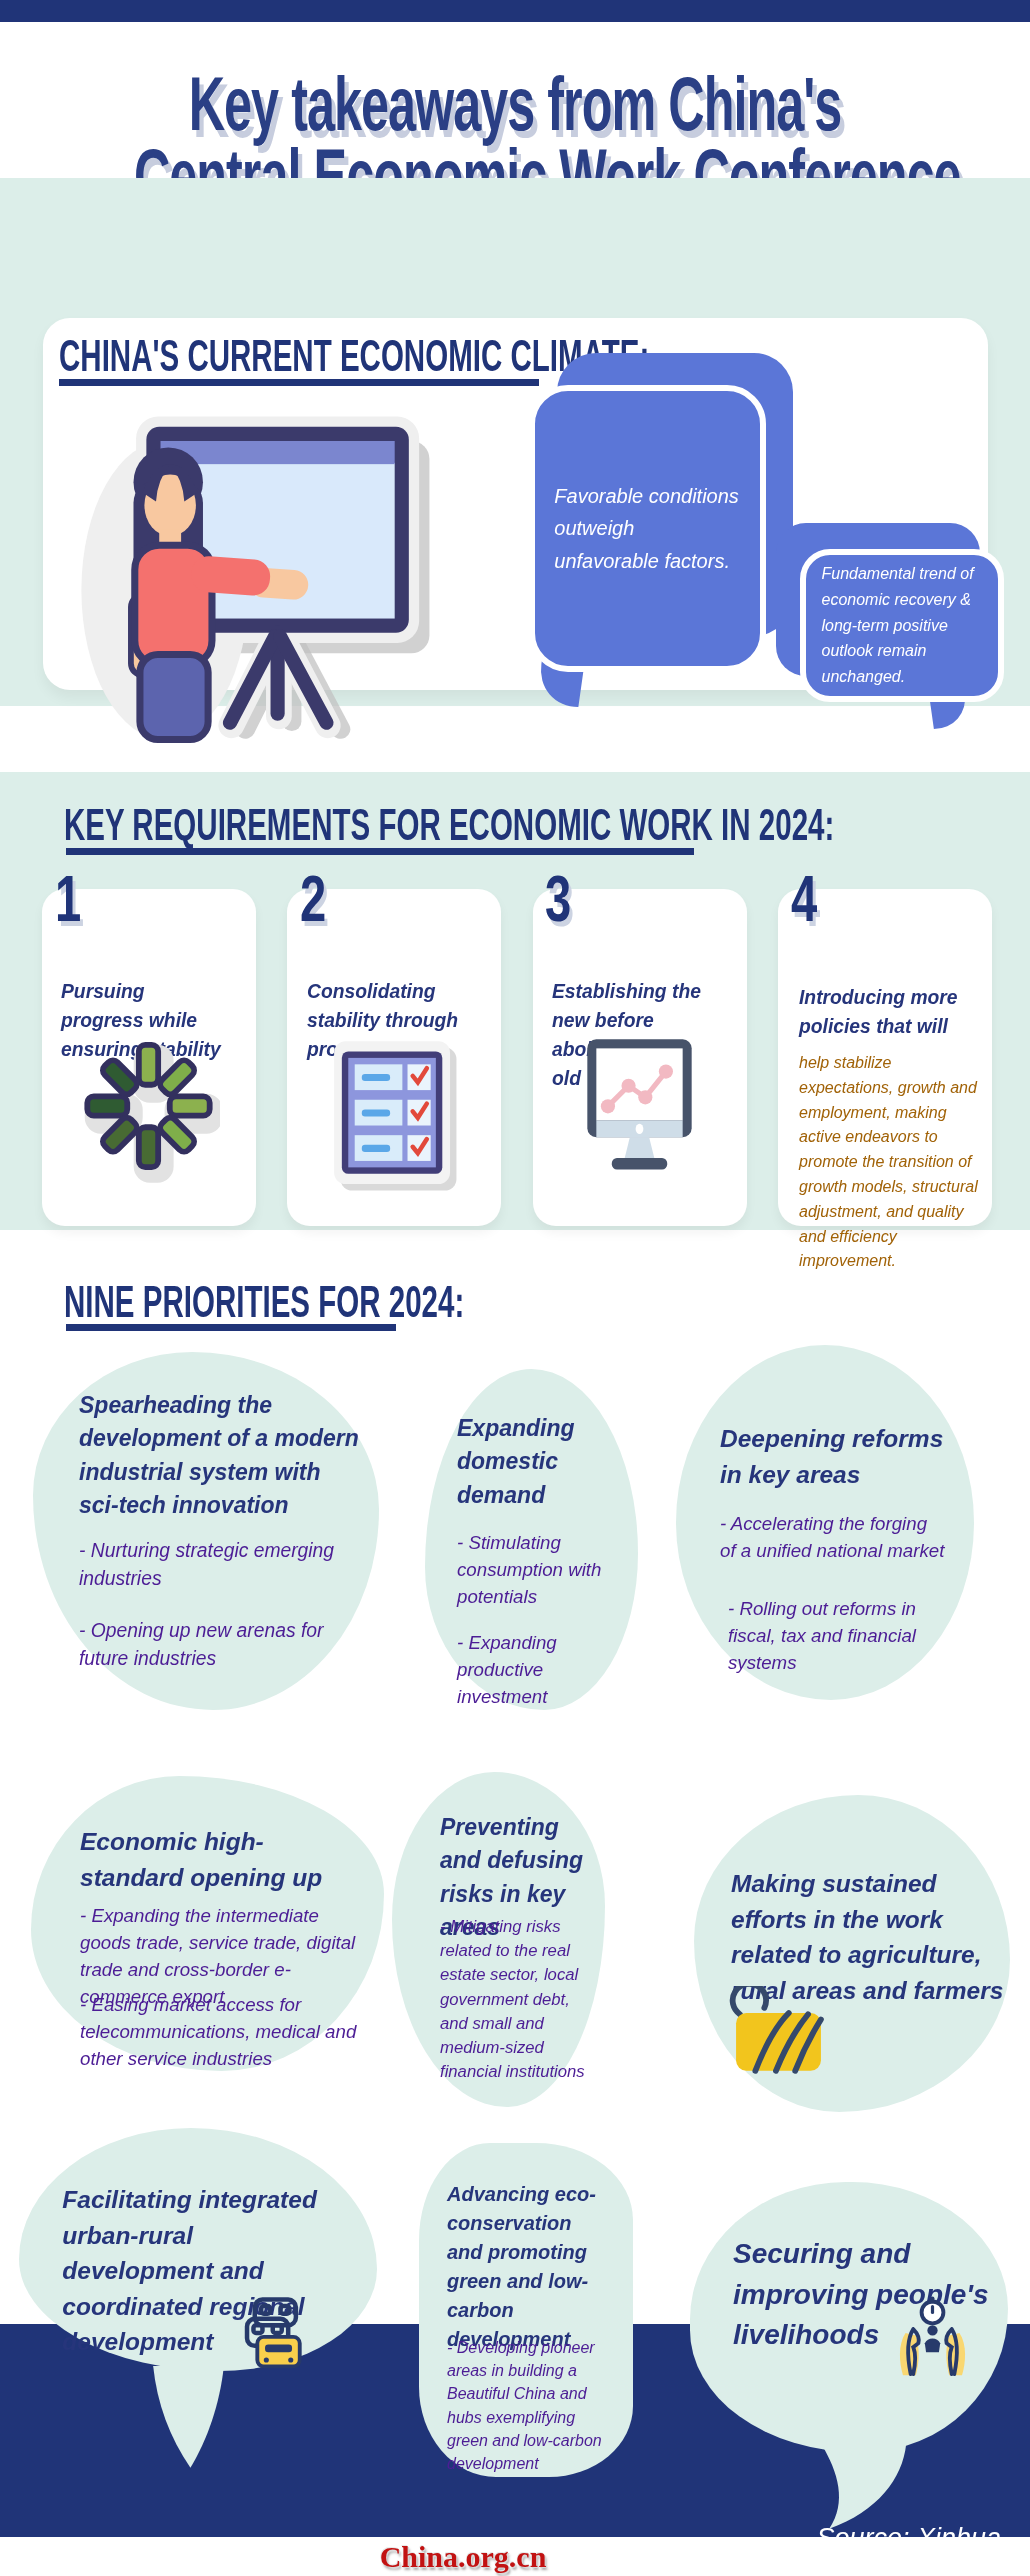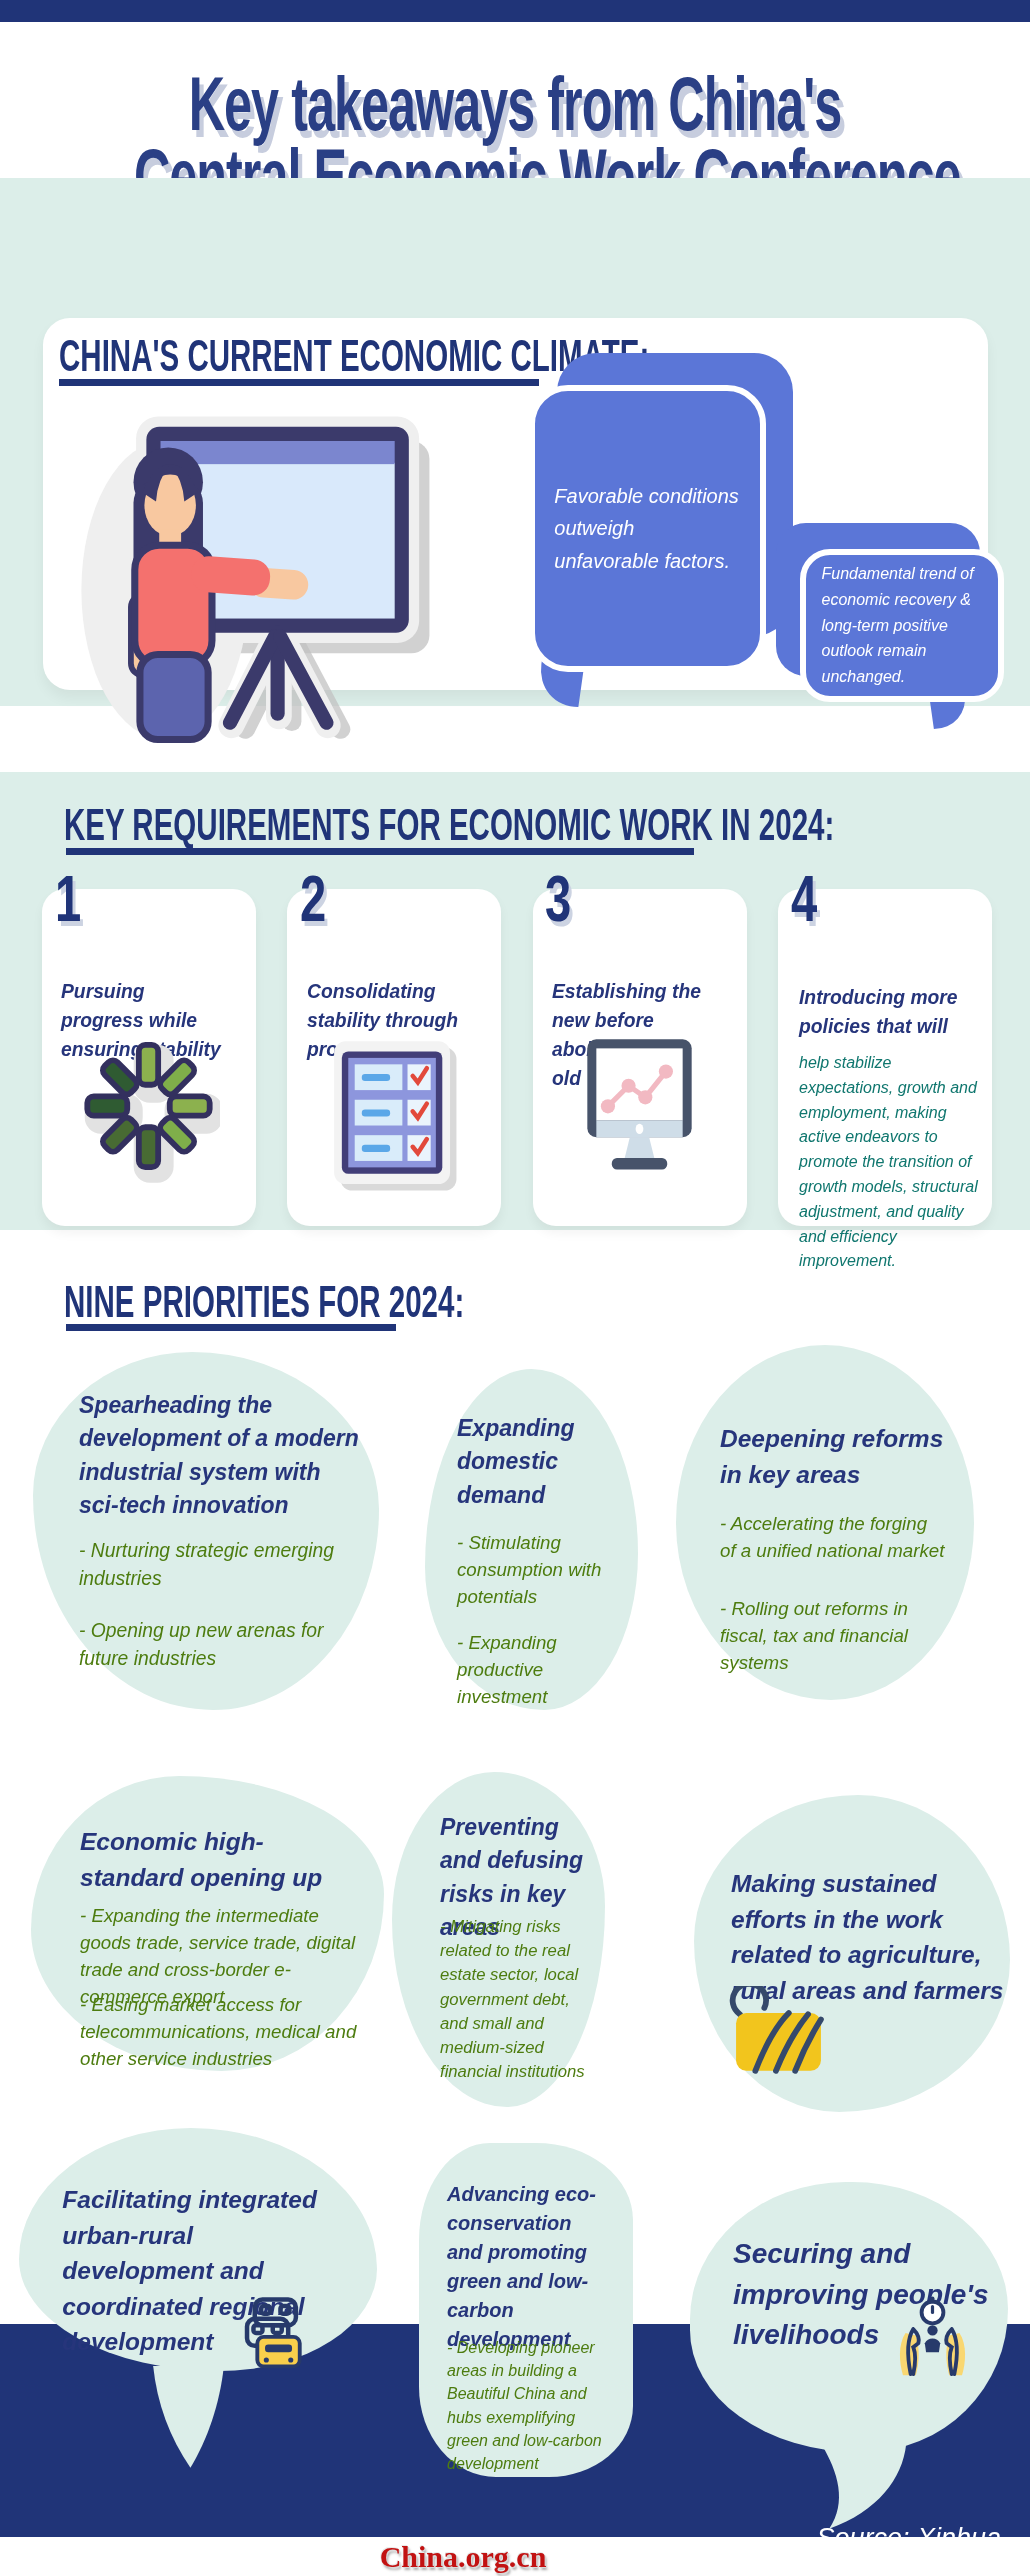--- a/index.html
+++ b/index.html
@@ -26,25 +26,25 @@
      display:flex;align-items:center;box-sizing:border-box;}
   .bub-text{color:#ffffff;font-style:italic;}
   .tail{position:absolute;background:#5b76d7;}
   
   .req-card{position:absolute;top:889px;width:214px;height:337px;background:#ffffff;
      border-radius:23px;box-shadow:0 6.4px 10.3px rgba(0,0,0,0.05);}
   .req-num{position:absolute;top:862px;color:#203478;font-weight:bold;font-size:59px;
      transform:scale(0.8,1.1);transform-origin:left top;text-shadow:3.9px 3.9px 0 #ccd3e2;}
   .req-text{position:absolute;color:#26357b;font-weight:bold;font-style:italic;
      font-size:19.3px;line-height:1.5;}
-  .req-detail{position:absolute;color:#0f766e;font-style:italic;font-size:16px;line-height:1.55;}
+  .req-detail{position:absolute;color:#a16207;font-style:italic;font-size:16px;line-height:1.55;}
   
   .blob{position:absolute;background:#dceee9;}
   .p-title{color:#26357b;font-weight:bold;font-style:italic;line-height:1.45;}
-  .p-bullet{color:#4d7c0f;font-style:italic;line-height:1.45;}
+  .p-bullet{color:#4c1d95;font-style:italic;line-height:1.45;}
   
   .navyband{left:0;top:2324px;width:1030px;height:213px;background:#203478;}
   .source{color:#ffffff;font-style:italic;font-size:27px;}
   .brand{left:0;top:2540px;width:926px;text-align:center;color:#c21212;
      font-family:"Liberation Serif",serif;font-weight:bold;font-size:30px;
      text-shadow:1.3px 1.3px 0 #d8d8d8,-0.6px -0.6px 0 #e8e8e8,1.9px 2.6px 2.6px #a9a9a9;}
 </style>
 </head>
 <body>
 
@@ -221,21 +221,21 @@
 
   <div class="blob" style="left:425px;top:1369px;width:213px;height:341px;border-radius:50% 50% 44% 56% / 58% 54% 46% 42%;" data-name="priority-blob-2">
     <div class="p-title" style="position:absolute;left:32px;top:43px;width:122px;font-size:23px;" data-name="priority-title">Expanding domestic demand</div>
     <div class="p-bullet" style="position:absolute;left:32px;top:160px;width:152px;font-size:18.7px;" data-name="priority-bullet">- Stimulating consumption with potentials</div>
     <div class="p-bullet" style="position:absolute;left:32px;top:260px;width:152px;font-size:18.7px;" data-name="priority-bullet">- Expanding productive investment</div>
   </div>
 
   <div class="blob" style="left:676px;top:1345px;width:298px;height:355px;border-radius:50% 50% 48% 52% / 50% 50% 50% 50%;" data-name="priority-blob-3">
     <div class="p-title" style="position:absolute;left:44px;top:76px;width:238px;font-size:24.5px;" data-name="priority-title">Deepening reforms in key areas</div>
     <div class="p-bullet" style="position:absolute;left:44px;top:165px;width:225px;font-size:18.7px;" data-name="priority-bullet">- Accelerating the forging of a unified national market</div>
-    <div class="p-bullet" style="position:absolute;left:44px;top:250px;width:225px;font-size:18.7px;" data-name="priority-bullet">- Rolling out reforms in fiscal, tax and financial systems</div>
+    <div class="p-bullet" style="position:absolute;left:52px;top:250px;width:225px;font-size:18.7px;" data-name="priority-bullet">- Rolling out reforms in fiscal, tax and financial systems</div>
   </div>
 
   <div class="blob" style="left:31px;top:1776px;width:353px;height:295px;border-radius:42% 58% 46% 54% / 52% 40% 60% 48%;" data-name="priority-blob-4">
     <div class="p-title" style="position:absolute;left:49px;top:48px;width:251px;font-size:24.5px;" data-name="priority-title">Economic high-standard opening up</div>
     <div class="p-bullet" style="position:absolute;left:49px;top:126px;width:277px;font-size:18.7px;" data-name="priority-bullet">- Expanding the intermediate goods trade, service trade, digital trade and cross-border e-commerce export</div>
     <div class="p-bullet" style="position:absolute;left:49px;top:215px;width:277px;font-size:18.7px;" data-name="priority-bullet">- Easing market access for telecommunications, medical and other service industries</div>
   </div>
 
   <div class="blob" style="left:392px;top:1772px;width:213px;height:335px;border-radius:48% 52% 46% 54% / 44% 40% 60% 56%;" data-name="priority-blob-5">
     <div class="p-title" style="position:absolute;left:48px;top:39px;width:161px;font-size:23px;" data-name="priority-title">Preventing and defusing risks in key areas</div>

